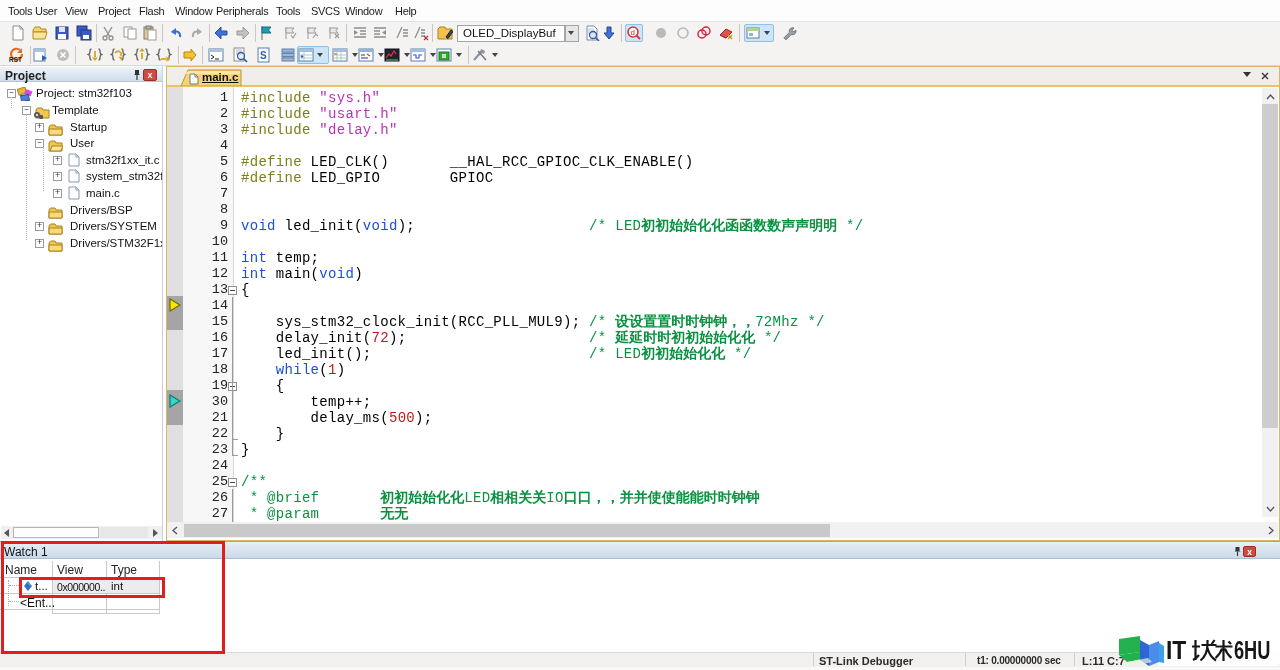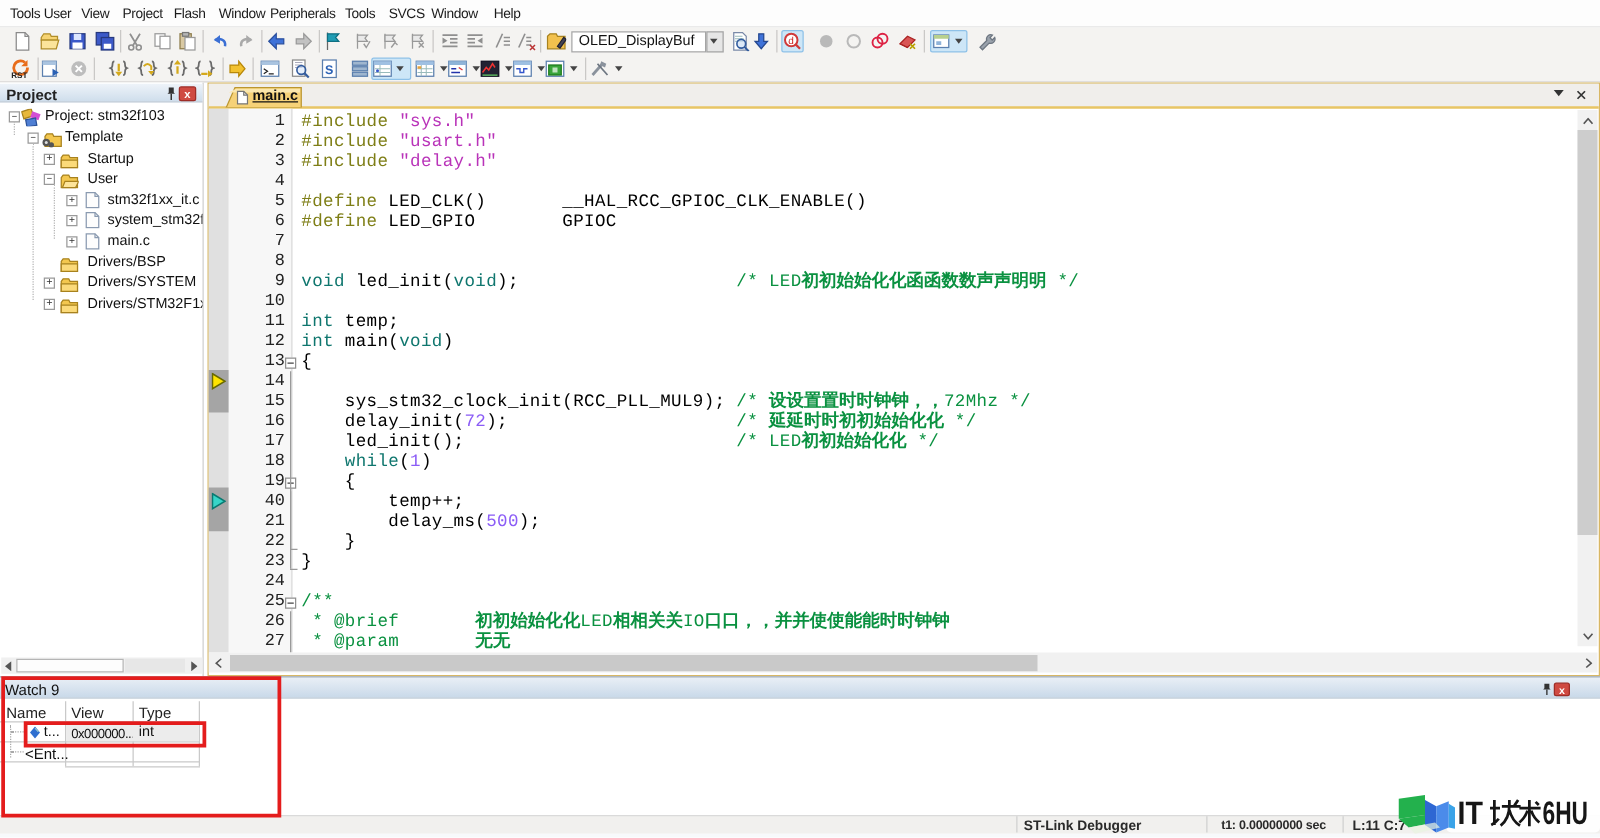--- a/index.html
+++ b/index.html
@@ -10,21 +10,21 @@
 .ic{position:absolute;width:16px;height:16px}
 .dd{position:absolute;width:0;height:0;border-left:3.5px solid transparent;border-right:3.5px solid transparent;border-top:4px solid #444}
 .hl{position:absolute;background:#cde6f7;border:1px solid #8ec1e8;border-radius:2px}
 #proj{position:absolute;left:0;top:66px;width:163px;height:475px;background:#fff;border-right:1px solid #cfcfcf}
 #projtitle{position:absolute;left:0;top:67px;width:162px;height:15px;background:linear-gradient(#eef3f9,#cfdeec);border-bottom:1px solid #b9c6d4}
 .tl{position:absolute;font-size:11.5px;color:#111;white-space:nowrap}
 .pm{position:absolute;width:9px;height:9px;background:#fff;border:1px solid #9a9a9a;font:8.5px "Liberation Mono",monospace;color:#333;line-height:6.5px;text-align:center}
 #editor{position:absolute;left:166px;top:66px;width:1114px;height:475px;background:#fff;border:1px solid #d8b765}
 .code{position:absolute;font-family:"Liberation Mono",monospace;font-size:14px;letter-spacing:0.3px;white-space:pre;color:#000;line-height:16px}
 .num{position:absolute;font-family:"Liberation Mono",monospace;font-size:13.5px;color:#222;text-align:right;width:44px;line-height:16px}
-.d{color:#7e7e16}.s{color:#b933b9}.k{color:#0f766e}.c{color:#0a9140}.n{color:#8b5cf6}
+.d{color:#7e7e16}.s{color:#b933b9}.k{color:#1d4ed8}.c{color:#0a9140}.n{color:#b91c1c}
 .cjk{letter-spacing:0;font-weight:bold}
 .gridl{position:absolute;background:#c9c9c9}
 #status{position:absolute;left:0;top:652px;width:1280px;height:15px;background:#f1f0ee;border-top:1px solid #dadada}
 .st{position:absolute;top:655px;font-size:11px;color:#2a2a2a}
 .ssep{position:absolute;top:653px;width:1px;height:13px;background:#cfcfcf}
 .redbox{position:absolute;border:3px solid #e41c1c}
 </style></head><body>
 <div id="menubar">
 <div class="mi" style="left:8px">Tools</div>
 <div class="mi" style="left:35px">User</div>
@@ -413,21 +413,21 @@
 <div class="num" style="left:184px;top:234px">10</div>
 <div class="num" style="left:184px;top:250px">11</div>
 <div class="num" style="left:184px;top:266px">12</div>
 <div class="num" style="left:184px;top:282px">13</div>
 <div class="num" style="left:184px;top:298px">14</div>
 <div class="num" style="left:184px;top:314px">15</div>
 <div class="num" style="left:184px;top:330px">16</div>
 <div class="num" style="left:184px;top:346px">17</div>
 <div class="num" style="left:184px;top:362px">18</div>
 <div class="num" style="left:184px;top:378px">19</div>
-<div class="num" style="left:184px;top:394px">40</div>
+<div class="num" style="left:184px;top:394px">30</div>
 <div class="num" style="left:184px;top:410px">21</div>
 <div class="num" style="left:184px;top:426px">22</div>
 <div class="num" style="left:184px;top:442px">23</div>
 <div class="num" style="left:184px;top:458px">24</div>
 <div class="num" style="left:184px;top:474px">25</div>
 <div class="num" style="left:184px;top:490px">26</div>
 <div class="num" style="left:184px;top:506px">27</div>
 <div class="num" style="left:184px;top:522px">28</div>
 <div class="abs" style="left:228px;top:286px;width:9px;height:9px;border:1px solid #8f8f8f;background:#fff"></div>
 <div class="abs" style="left:230px;top:289.5px;width:5px;height:1px;background:#444"></div>
@@ -474,21 +474,21 @@
   </svg>
 <div class="abs" style="left:167px;top:522px;width:1111px;height:16px;background:#f1f1f1"></div>
 <div class="abs" style="left:184px;top:524px;width:646px;height:13px;background:#c9c9c9"></div>
 <svg class="abs" width="6" height="9" viewBox="0 0 6 9" style="left:172px;top:526px">
     <path d="M5 1L1 4.5 5 8" stroke="#555" fill="none" stroke-width="1.3"></path>
   </svg>
 <svg class="abs" width="6" height="9" viewBox="0 0 6 9" style="left:1268px;top:526px">
     <path d="M1 1l4 3.5L1 8" stroke="#555" fill="none" stroke-width="1.3"></path>
   </svg>
 <div class="abs" style="left:0;top:541px;width:1280px;height:18px;background:linear-gradient(#e9eff6,#c9d9e9);border-top:1px solid #98a8b8;border-bottom:1px solid #aebecd"></div>
-<div class="abs" style="left:4px;top:545px;font-size:12px;color:#111">Watch 9</div>
+<div class="abs" style="left:4px;top:545px;font-size:12px;color:#111">Watch 1</div>
 <svg class="abs" width="9" height="11" style="left:1233px;top:546px" viewBox="0 0 9 11">
     <path d="M2.5 1h4v3.5l1 1H1.5l1-1z" fill="#333"></path>
     <path d="M4.5 5.5V10" stroke="#333" stroke-width="1.1"></path>
   </svg>
 <div class="abs" style="left:1243px;top:546px;width:13px;height:11px;background:#cf4a42;border:1px solid #9e2d27;border-radius:2px;color:#fff;font-size:8.5px;font-weight:bold;text-align:center;line-height:10px">x</div>
 <div class="abs" style="left:0;top:559px;width:1280px;height:93px;background:#fff"></div>
 <div class="abs" style="left:5px;top:563px;font-size:12px;color:#222">Name</div>
 <div class="abs" style="left:57px;top:563px;font-size:12px;color:#222">View</div>
 <div class="abs" style="left:111px;top:563px;font-size:12px;color:#222">Type</div>
 <div class="gridl" style="left:52px;top:561px;width:1px;height:52px"></div>

